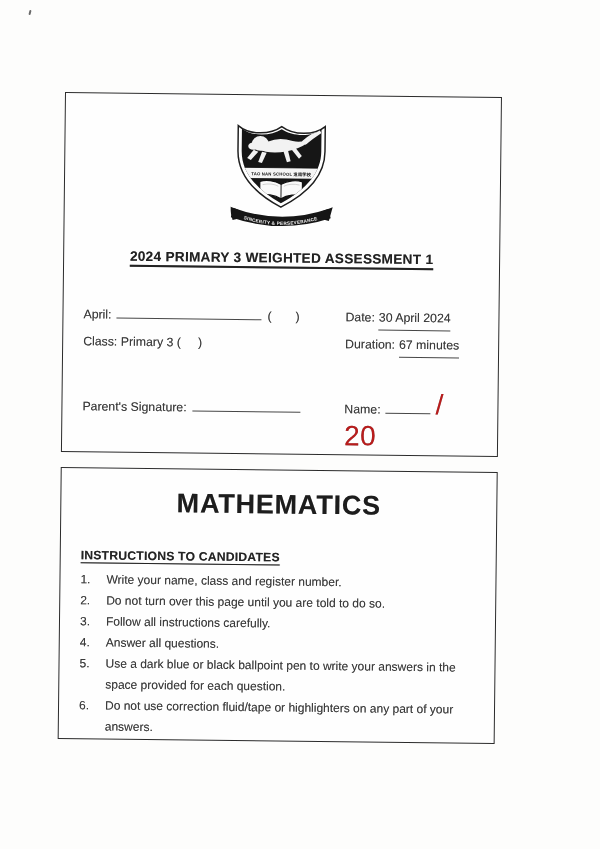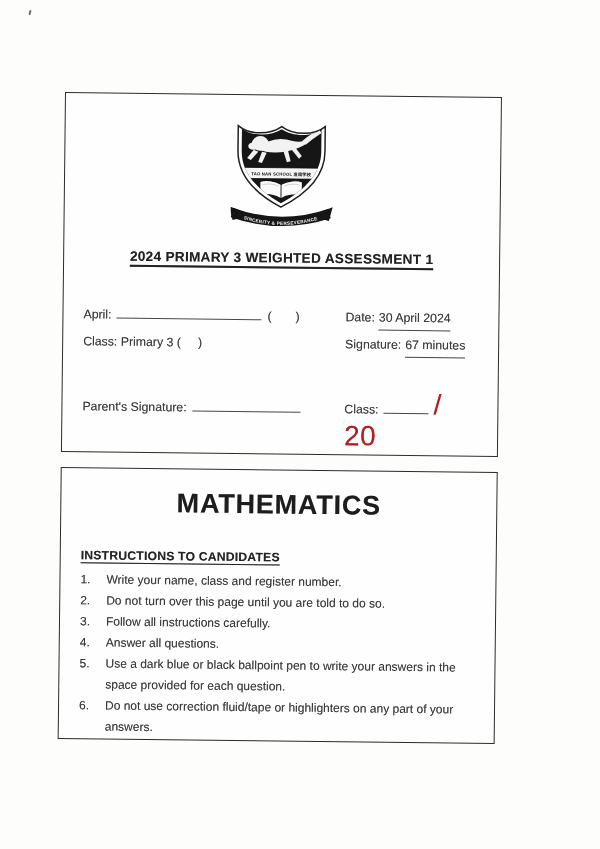--- a/index.html
+++ b/index.html
@@ -136,30 +136,30 @@
           <div class="fcol-r">
             <span>Date:</span><span class="uval">30 April 2024</span>
           </div>
         </div>
 
         <div class="frow">
           <div class="fcol-l">
             <span class="pre">Class: Primary 3 (     )</span>
           </div>
           <div class="fcol-r">
-            <span>Signature:</span><span class="uval">67 minutes</span>
+            <span>Duration:</span><span class="uval">67 minutes</span>
           </div>
         </div>
 
         <div class="frow sig">
           <div class="fcol-l">
             <span>Parent's Signature:</span><span class="blank w108"></span>
           </div>
           <div class="fcol-r">
-            <span>Class:</span><span class="blank w45"></span><span class="marks-big">/ 20</span>
+            <span>Name:</span><span class="blank w45"></span><span class="marks-big">/ 20</span>
           </div>
         </div>
       </div>
     </div>
 
     <div class="frame box2">
       <div class="subject fuzz">MATHEMATICS</div>
 
       <div class="instr-head fuzz">INSTRUCTIONS TO CANDIDATES</div>
 

